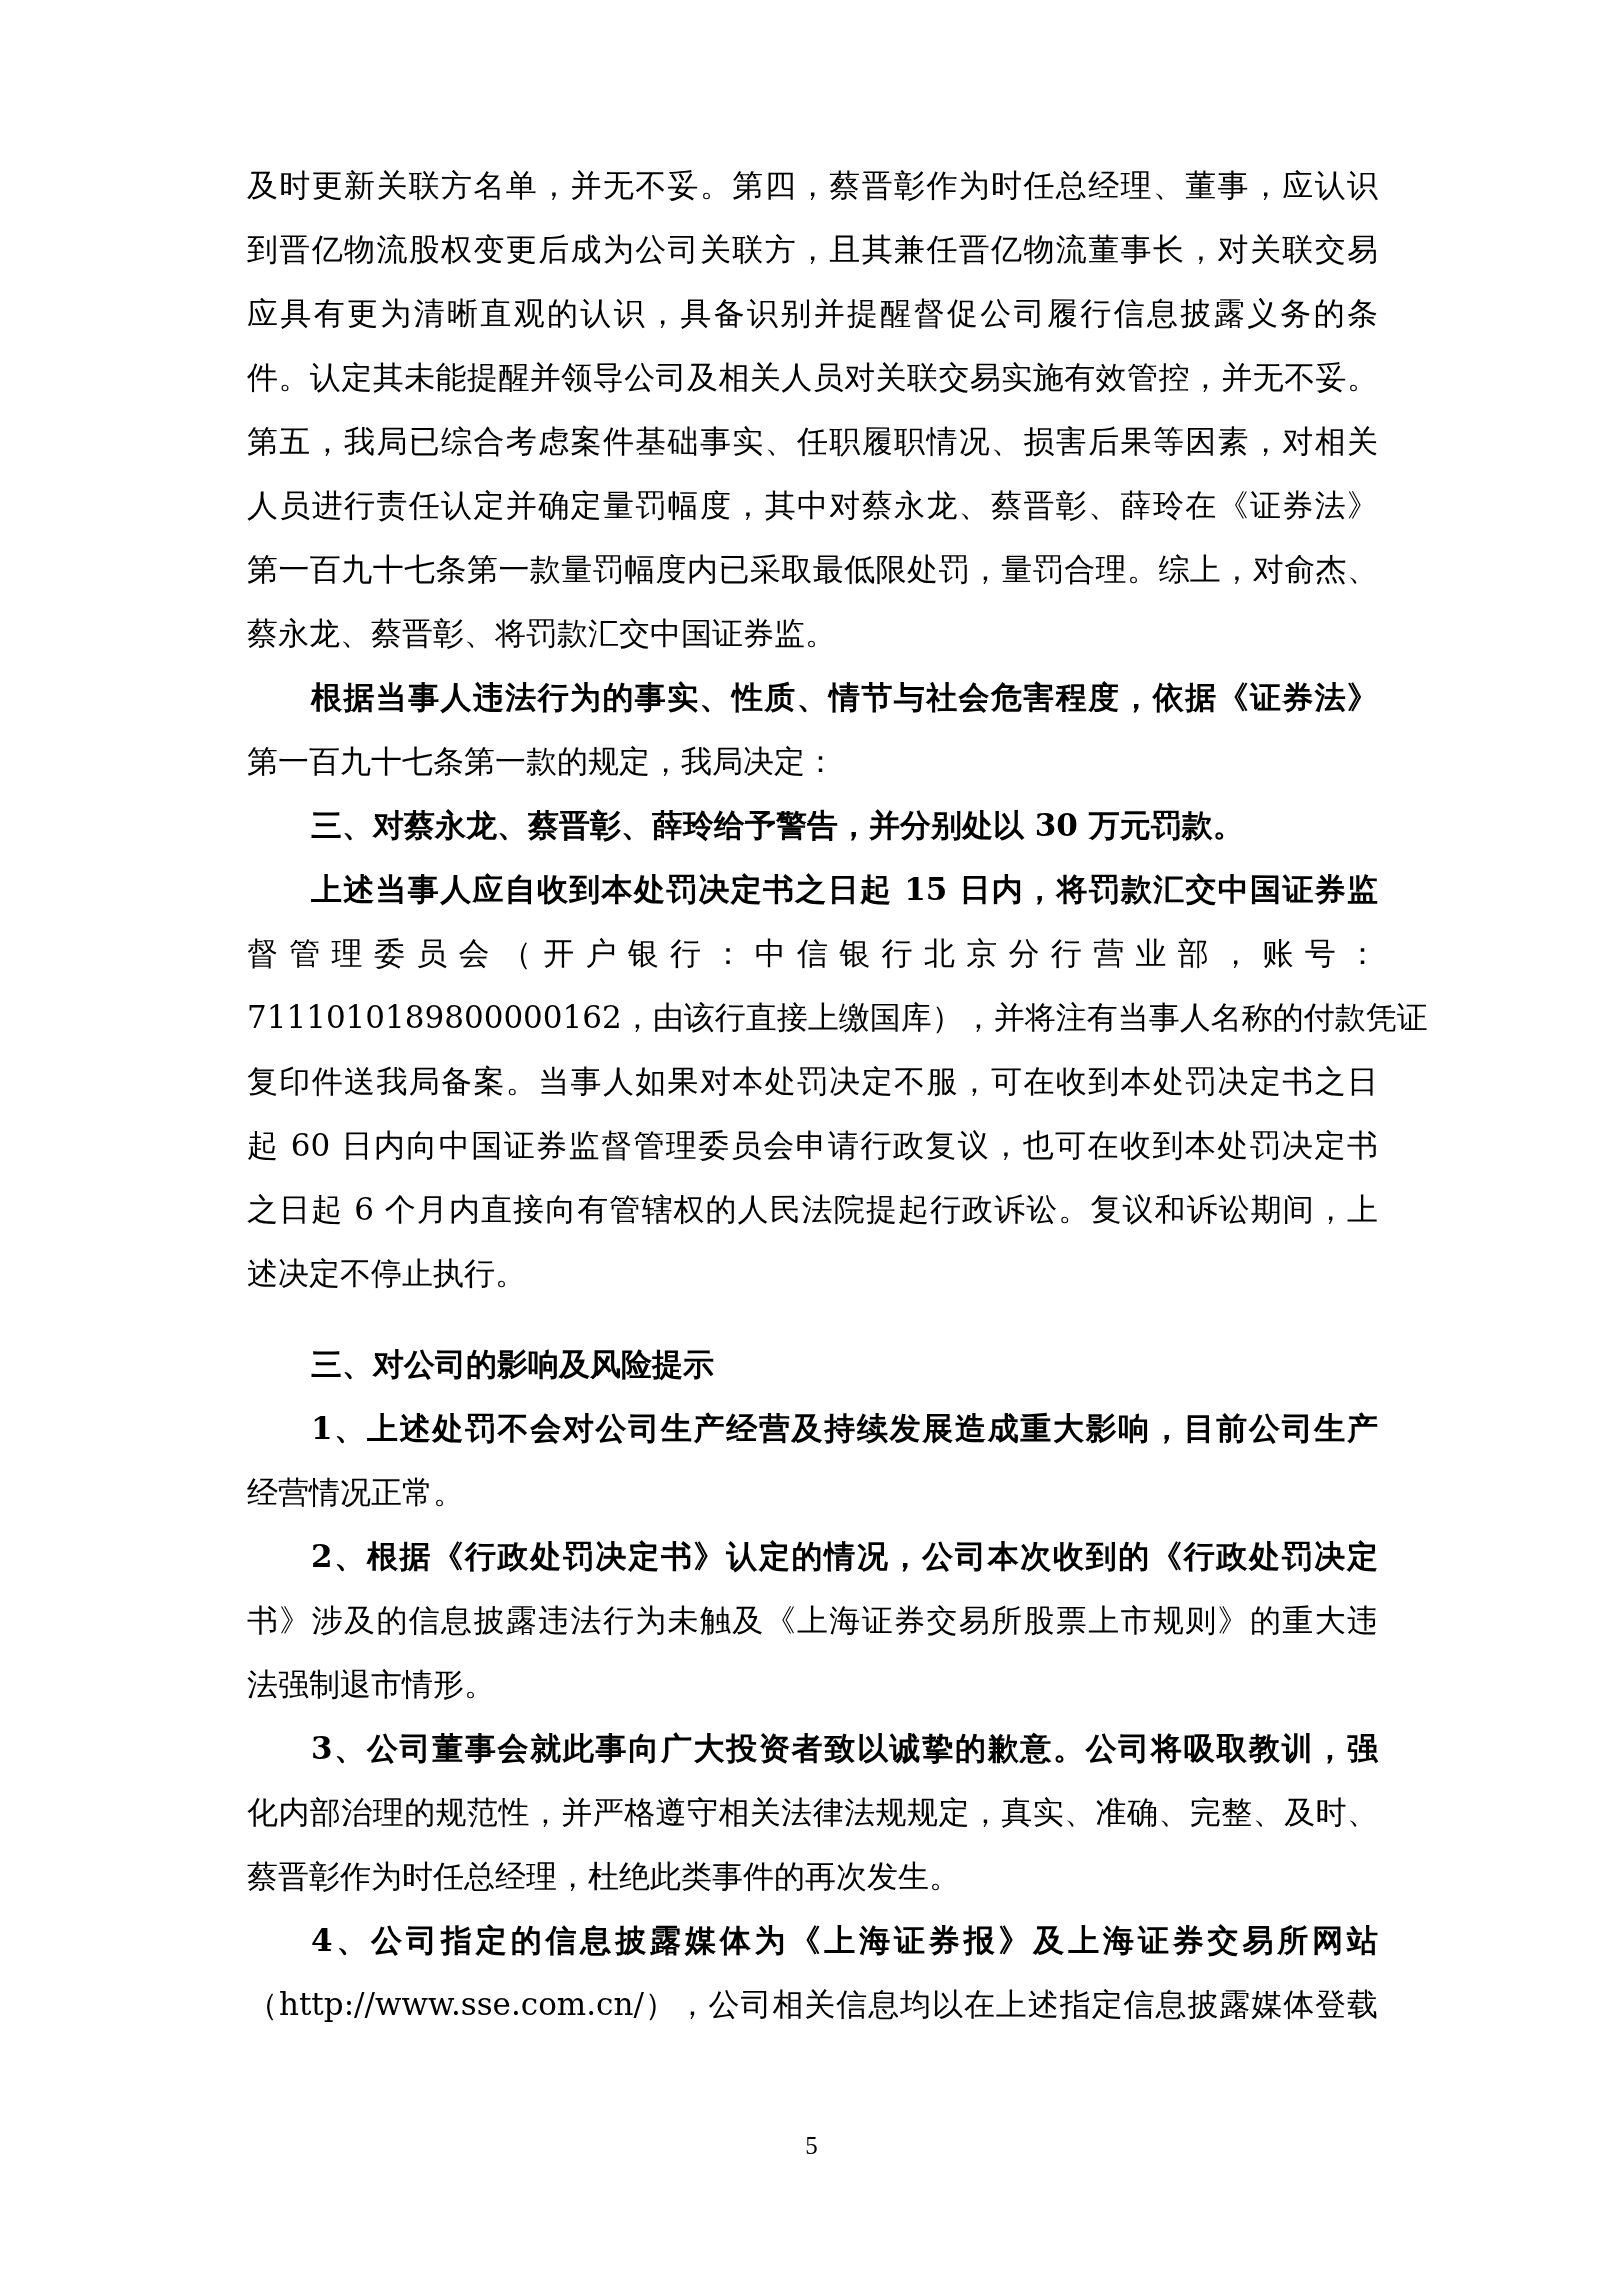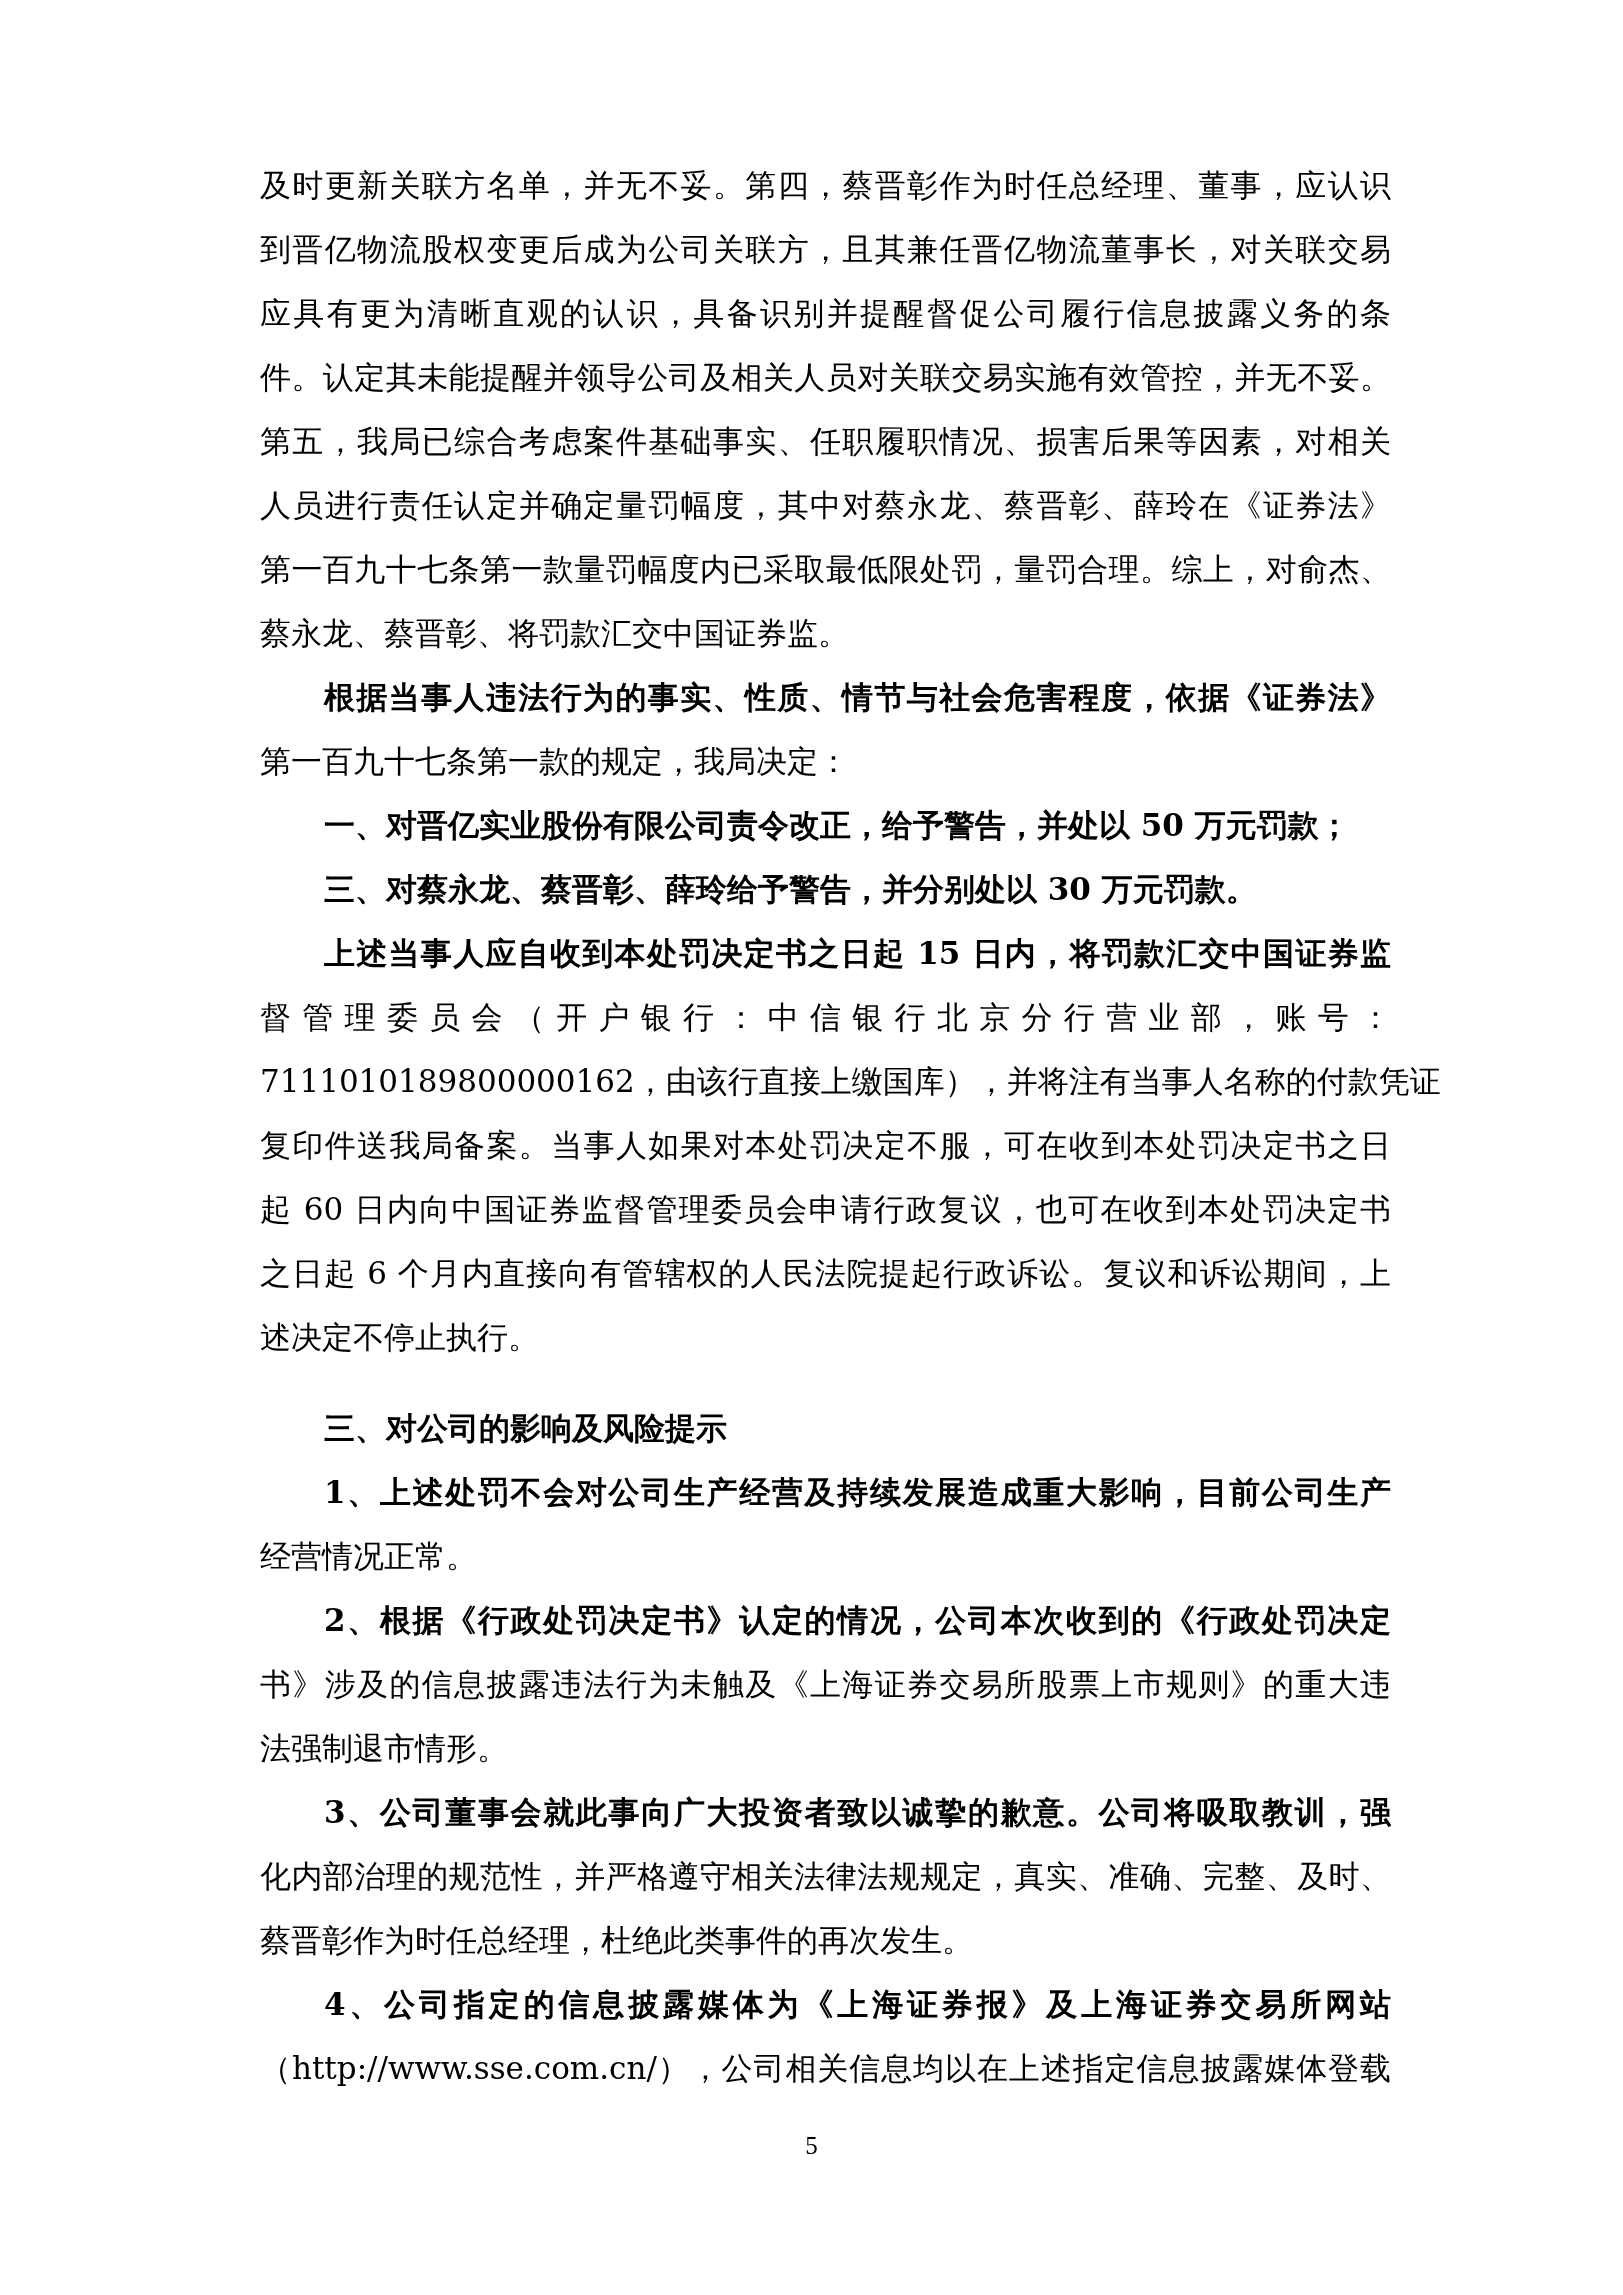--- a/index.html
+++ b/index.html
@@ -18,21 +18,21 @@
     .page {
       position: absolute;
       left: 0;
       top: 0;
       width: 1623px;
       height: 2295px;
       background: #ffffff;
     }
     .text-block {
       position: absolute;
-      left: 260px;
+      left: 247px;
       top: 161px;
       width: 1131px;
     }
     .line {
       height: 64px;
       line-height: 49px;
       font-size: 31px;
       white-space: nowrap;
       text-align: justify;
       text-align-last: justify;
@@ -68,21 +68,20 @@
     <div class="line">及时更新关联方名单，并无不妥。第四，蔡晋彰作为时任总经理、董事，应认识</div>
     <div class="line">到晋亿物流股权变更后成为公司关联方，且其兼任晋亿物流董事长，对关联交易</div>
     <div class="line">应具有更为清晰直观的认识，具备识别并提醒督促公司履行信息披露义务的条</div>
     <div class="line">件。认定其未能提醒并领导公司及相关人员对关联交易实施有效管控，并无不妥。</div>
     <div class="line">第五，我局已综合考虑案件基础事实、任职履职情况、损害后果等因素，对相关</div>
     <div class="line">人员进行责任认定并确定量罚幅度，其中对蔡永龙、蔡晋彰、薛玲在《证券法》</div>
     <div class="line">第一百九十七条第一款量罚幅度内已采取最低限处罚，量罚合理。综上，对俞杰、</div>
     <div class="line last">蔡永龙、蔡晋彰、将罚款汇交中国证券监。</div>
     <div class="line indent">根据当事人违法行为的事实、性质、情节与社会危害程度，依据《证券法》</div>
     <div class="line last">第一百九十七条第一款的规定，我局决定：</div>
-    <div class="line indent last">一、对晋亿实业股份有限公司责令改正，给予警告，并处以 50 万元罚款；</div>
     <div class="line indent last">三、对蔡永龙、蔡晋彰、薛玲给予警告，并分别处以 30 万元罚款。</div>
     <div class="line indent">上述当事人应自收到本处罚决定书之日起 15 日内，将罚款汇交中国证券监</div>
     <div class="line">督管理委员会（开户银行：中信银行北京分行营业部，账号：</div>
     <div class="line">7111010189800000162，由该行直接上缴国库），并将注有当事人名称的付款凭证</div>
     <div class="line">复印件送我局备案。当事人如果对本处罚决定不服，可在收到本处罚决定书之日</div>
     <div class="line">起 60 日内向中国证券监督管理委员会申请行政复议，也可在收到本处罚决定书</div>
     <div class="line">之日起 6 个月内直接向有管辖权的人民法院提起行政诉讼。复议和诉讼期间，上</div>
     <div class="line last">述决定不停止执行。</div>
     <div class="line indent last bold">三、对公司的影响及风险提示</div>
     <div class="line indent">1、上述处罚不会对公司生产经营及持续发展造成重大影响，目前公司生产</div>

